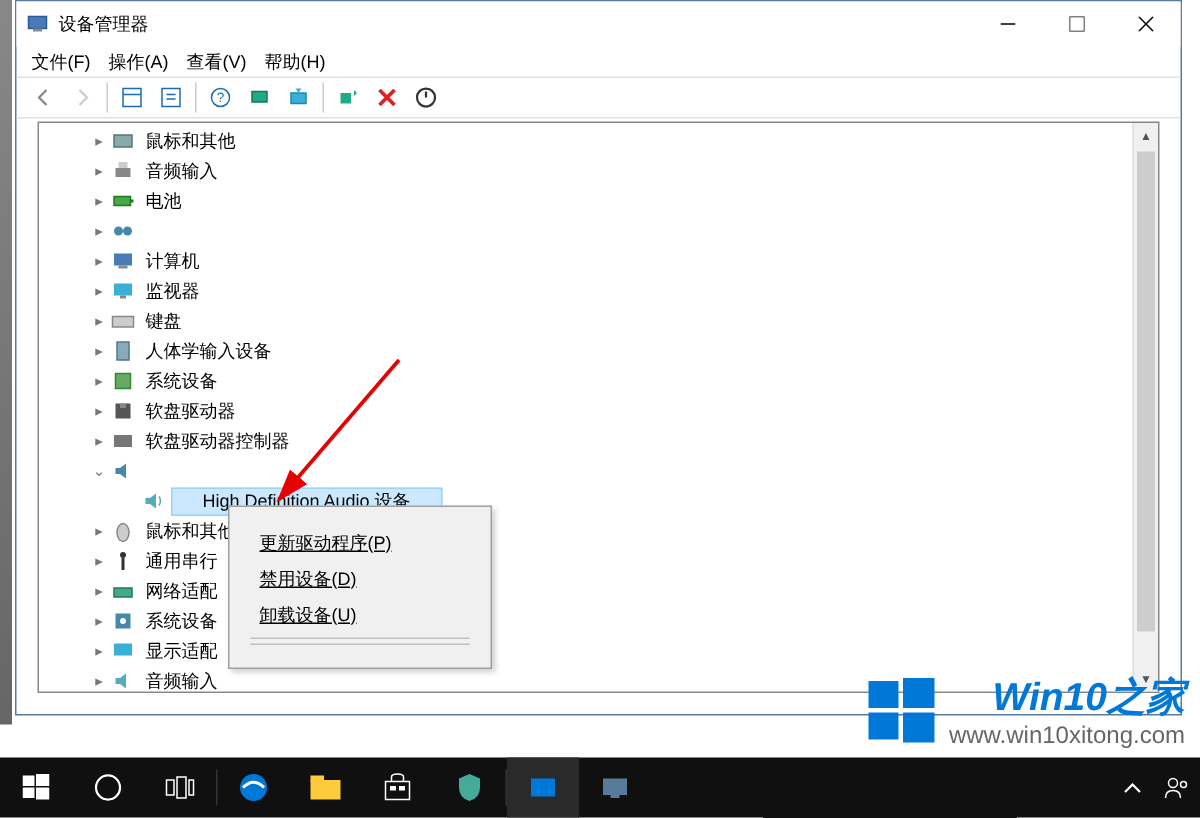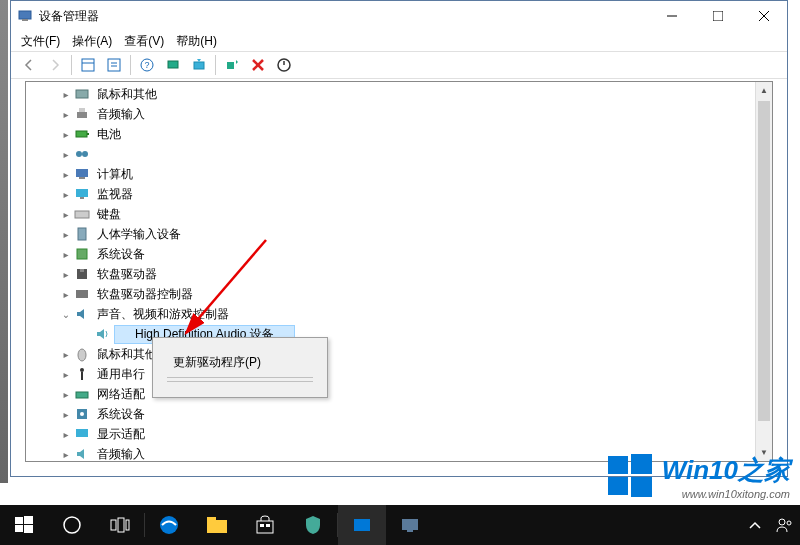--- a/index.html
+++ b/index.html
@@ -17,34 +17,34 @@
 .toolbar-btn { width: 24px; height: 22px; display: flex; align-items: center; justify-content: center; border: 1px solid transparent; }
 .toolbar-sep { width: 1px; height: 20px; background: #ccc; margin: 0 2px; }
 .content { position: absolute; left: 14px; top: 80px; right: 14px; bottom: 14px; border: 1px solid #888; overflow: hidden; }
 .tree { padding: 2px 0; font-size: 12px; }
 .tree-row { display: flex; align-items: center; height: 20px; white-space: nowrap; }
 .tree-indent { display: inline-block; }
 .tree-toggle { width: 16px; height: 16px; display: inline-flex; align-items: center; justify-content: center; color: #777; font-size: 10px; }
 .tree-icon { width: 16px; height: 16px; display: inline-flex; align-items: center; justify-content: center; margin-right: 4px; }
 .tree-label { padding: 1px 3px; }
 .tree-label.selected { background: #cce8ff; border: 1px solid #99d1ff; padding: 0 20px; }
-.context-menu { position: absolute; left: 152px; top: 337px; width: 176px; background: #f0f0f0; border: 1px solid #a0a0a0; box-shadow: 2px 2px 4px rgba(0,0,0,0.2); z-index: 100; padding: 12px; }
+.context-menu { position: absolute; left: 152px; top: 337px; width: 176px; background: #f0f0f0; border: 1px solid #a0a0a0; box-shadow: 2px 2px 4px rgba(0,0,0,0.2); z-index: 100; padding: 12px; text-decoration: underline; }
 .context-item { height: 24px; display: flex; align-items: center; padding-left: 8px; font-size: 12px; }
 .context-sep { height: 1px; background: #c0c0c0; margin: 3px 2px; }
 .scrollbar-v { position: absolute; right: 0; top: 0; bottom: 0; width: 17px; background: #f0f0f0; border-left: 1px solid #ddd; }
 .scrollbar-btn { height: 17px; background: #f0f0f0; display: flex; align-items: center; justify-content: center; font-size: 8px; color: #555; }
 .scrollbar-thumb { position: absolute; left: 2px; right: 2px; top: 19px; height: 320px; background: #cdcdcd; }
 .arrow { position: absolute; left: 176px; top: 235px; z-index: 200; pointer-events: none; }
 .taskbar { position: absolute; left: 0; bottom: 0; width: 800px; height: 40px; background: #101010; display: flex; align-items: center; }
 .taskbar-icon { width: 48px; height: 40px; display: flex; align-items: center; justify-content: center; }
 .taskbar-sep { width: 1px; height: 24px; background: #333; }
 .watermark { position: absolute; right: 10px; bottom: 45px; display: flex; align-items: center; gap: 8px; }
 .watermark-text { text-align: right; }
 .watermark-title { font-size: 26px; font-weight: bold; font-style: italic; color: #0078d7; }
-.watermark-url { font-size: 11px; color: #666; font-style: italic; }
+.watermark-url { font-size: 16px; color: #666; }
 .left-edge { position: absolute; left: 0; top: 0; width: 8px; height: 483px; background: linear-gradient(#888, #666); }
 .activate { position: absolute; left: 218px; top: 525px; font-size: 12px; color: #888; }
 </style>
 </head>
 <body>
 
 <div class="left-edge"></div>
 
 <div class="window">
   <div class="titlebar">
@@ -264,21 +264,20 @@
           <span class="tree-label">软盘驱动器控制器</span>
         </div>
         <div class="tree-row">
           <span class="tree-indent" style="width: 32px;"></span>
           <span class="tree-toggle">⌄</span>
           <span class="tree-icon">
             <svg width="16" height="16" viewBox="0 0 16 16">
               <path d="M3 6 L6 6 L10 3 L10 13 L6 10 L3 10 Z" fill="#48a"></path>
             </svg>
           </span>
-          <span class="tree-label">声音、视频和游戏控制器</span>
         </div>
         <div class="tree-row">
           <span class="tree-indent" style="width: 52px;"></span>
           <span class="tree-toggle"></span>
           <span class="tree-icon">
             <svg width="16" height="16" viewBox="0 0 16 16">
               <path d="M3 6 L6 6 L10 3 L10 13 L6 10 L3 10 Z" fill="#5ab"></path>
               <path d="M12 5 Q14 8 12 11" fill="none" stroke="#5ab"></path>
             </svg>
           </span>
@@ -350,20 +349,22 @@
     <div class="scrollbar-v">
       <div class="scrollbar-btn">▲</div>
       <div class="scrollbar-thumb"></div>
       <div class="scrollbar-btn" style="position:absolute;bottom:0;width:100%;">▼</div>
     </div>
   </div>
 </div>
 
 <div class="context-menu">
   <div class="context-item">更新驱动程序(P)</div>
+  <div class="context-item">禁用设备(D)</div>
+  <div class="context-item">卸载设备(U)</div>
   <div class="context-sep"></div>
   <div class="context-sep"></div>
 </div>
 
 <svg class="arrow" width="100" height="110">
   <defs>
       <marker id="ah" markerWidth="10" markerHeight="10" refX="8" refY="3" orient="auto">
         <path d="M0,0 L0,6 L9,3 z" fill="#e60000"></path>
       </marker>
     </defs>

